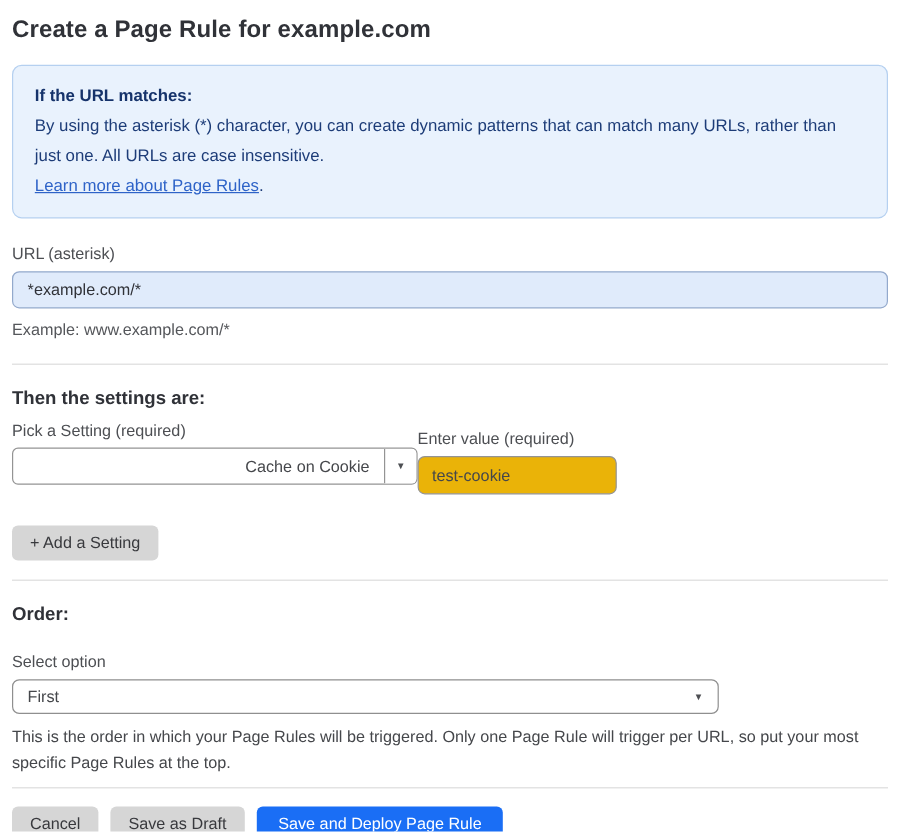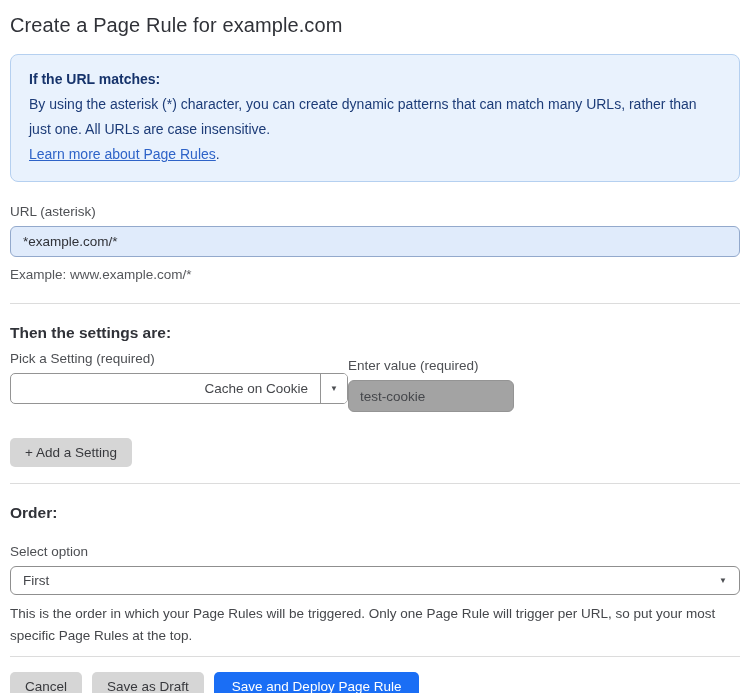--- a/index.html
+++ b/index.html
@@ -8,21 +8,21 @@
     width: 750px;
     height: 693px;
     font-family: "Liberation Sans", sans-serif;
     color: #36383d;
     overflow: hidden;
   }
   .container { padding: 10px 10px 0 10px; width: 750px; }
 
   .page-title {
     font-size: 20px;
-    font-weight: normal;
+    font-weight: bold;
     color: #303238;
     margin-top: 4px;
     letter-spacing: 0.1px;
   }
 
   .info-box {
     margin-top: 17px;
     background: #e9f2fd;
     border: 1px solid #b5d0f0;
     border-radius: 8px;
@@ -125,21 +125,21 @@
 
   .value-input {
     width: 166px;
     height: 32px;
     border: 1px solid #949494;
     border-radius: 6px;
     padding: 0 11px;
     font-size: 13.5px;
     font-family: "Liberation Sans", sans-serif;
     color: #45474b;
-    background: #a3a3a3;
+    background: #eab308;
     outline: none;
     display: block;
   }
 
   .btn {
     display: inline-flex;
     align-items: center;
     justify-content: center;
     border: none;
     border-radius: 5px;
@@ -147,21 +147,21 @@
     font-family: "Liberation Sans", sans-serif;
     cursor: pointer;
     height: 29px;
     padding: 0 15px;
     color: #38393d;
     background: #d6d6d6;
   }
   .add-setting-btn { margin-top: 26px; height: 29px; }
 
   .order-select {
-    width: 730px;
+    width: 589px;
     height: 29px;
     border: 1px solid #8f8f8f;
     border-radius: 6px;
     background: #ffffff;
     display: flex;
     align-items: center;
     justify-content: space-between;
     padding: 0 12px;
     cursor: pointer;
   }

